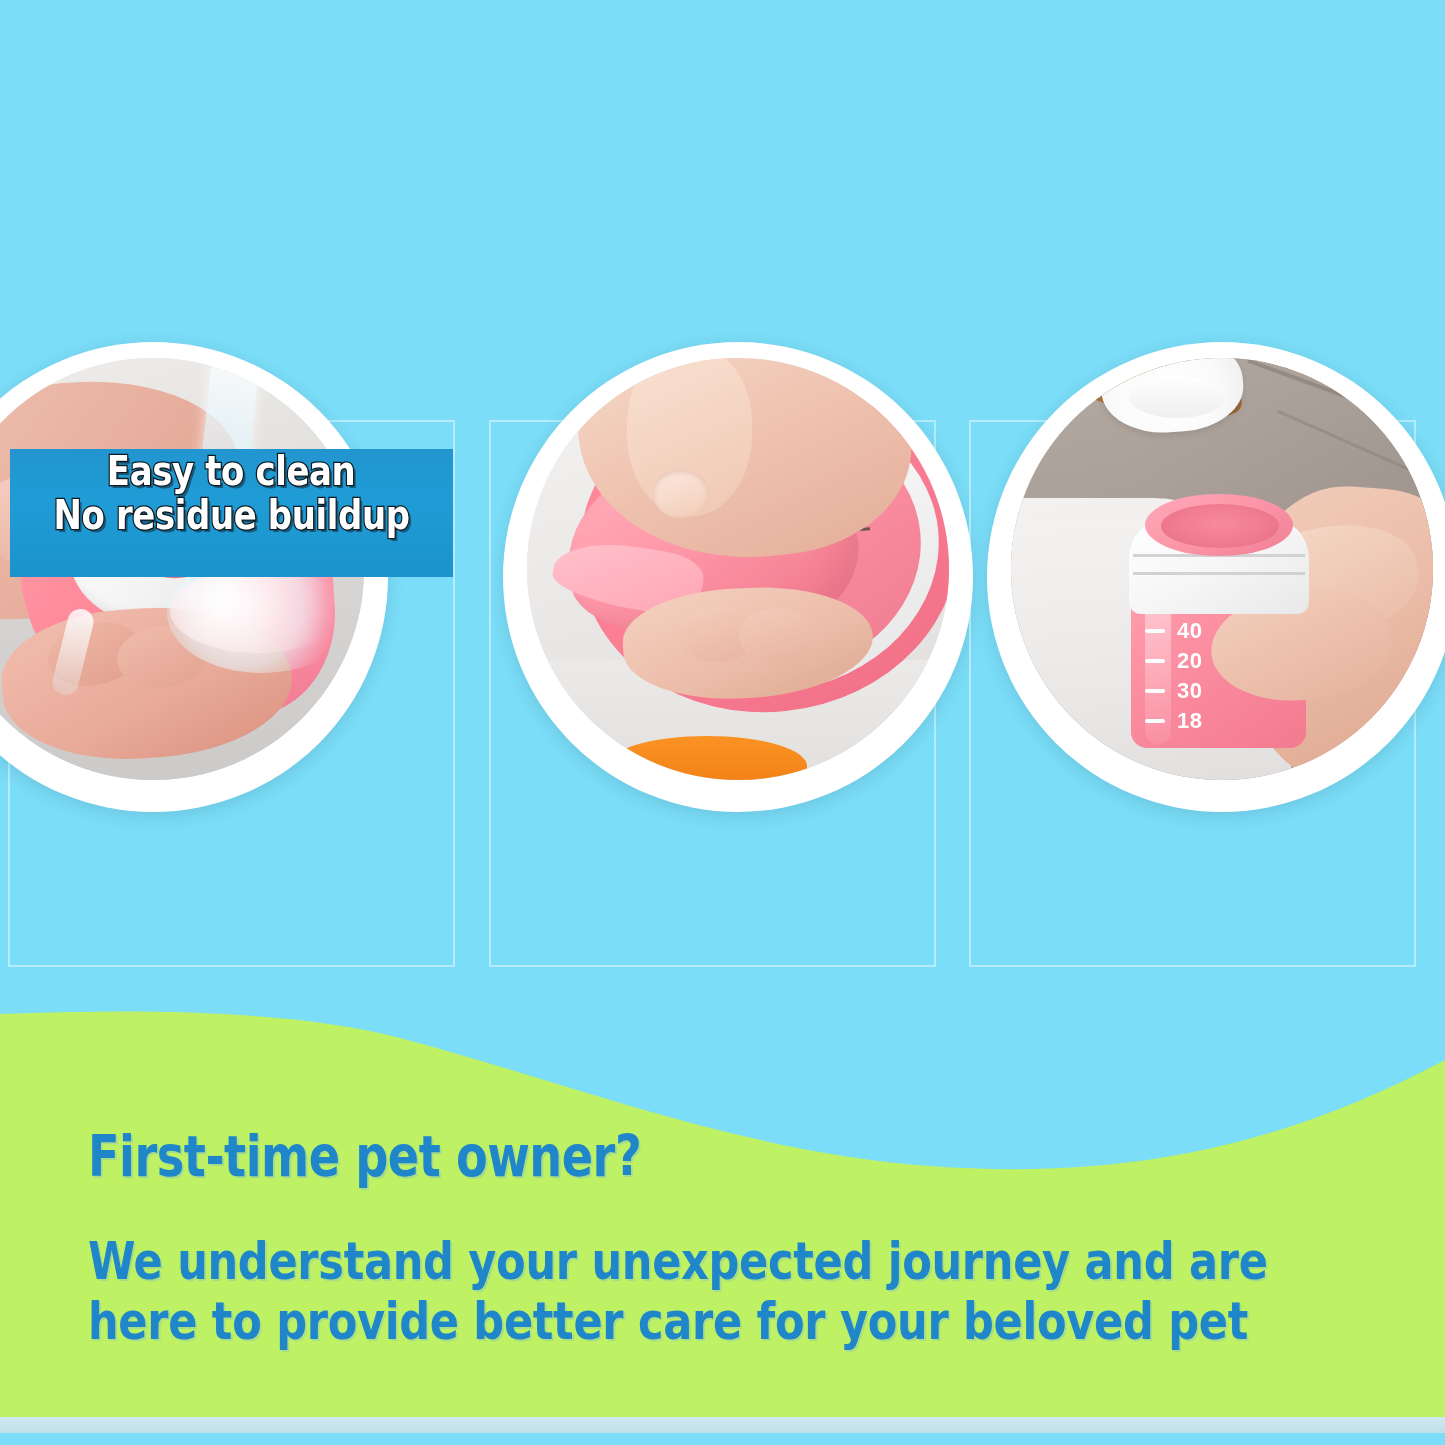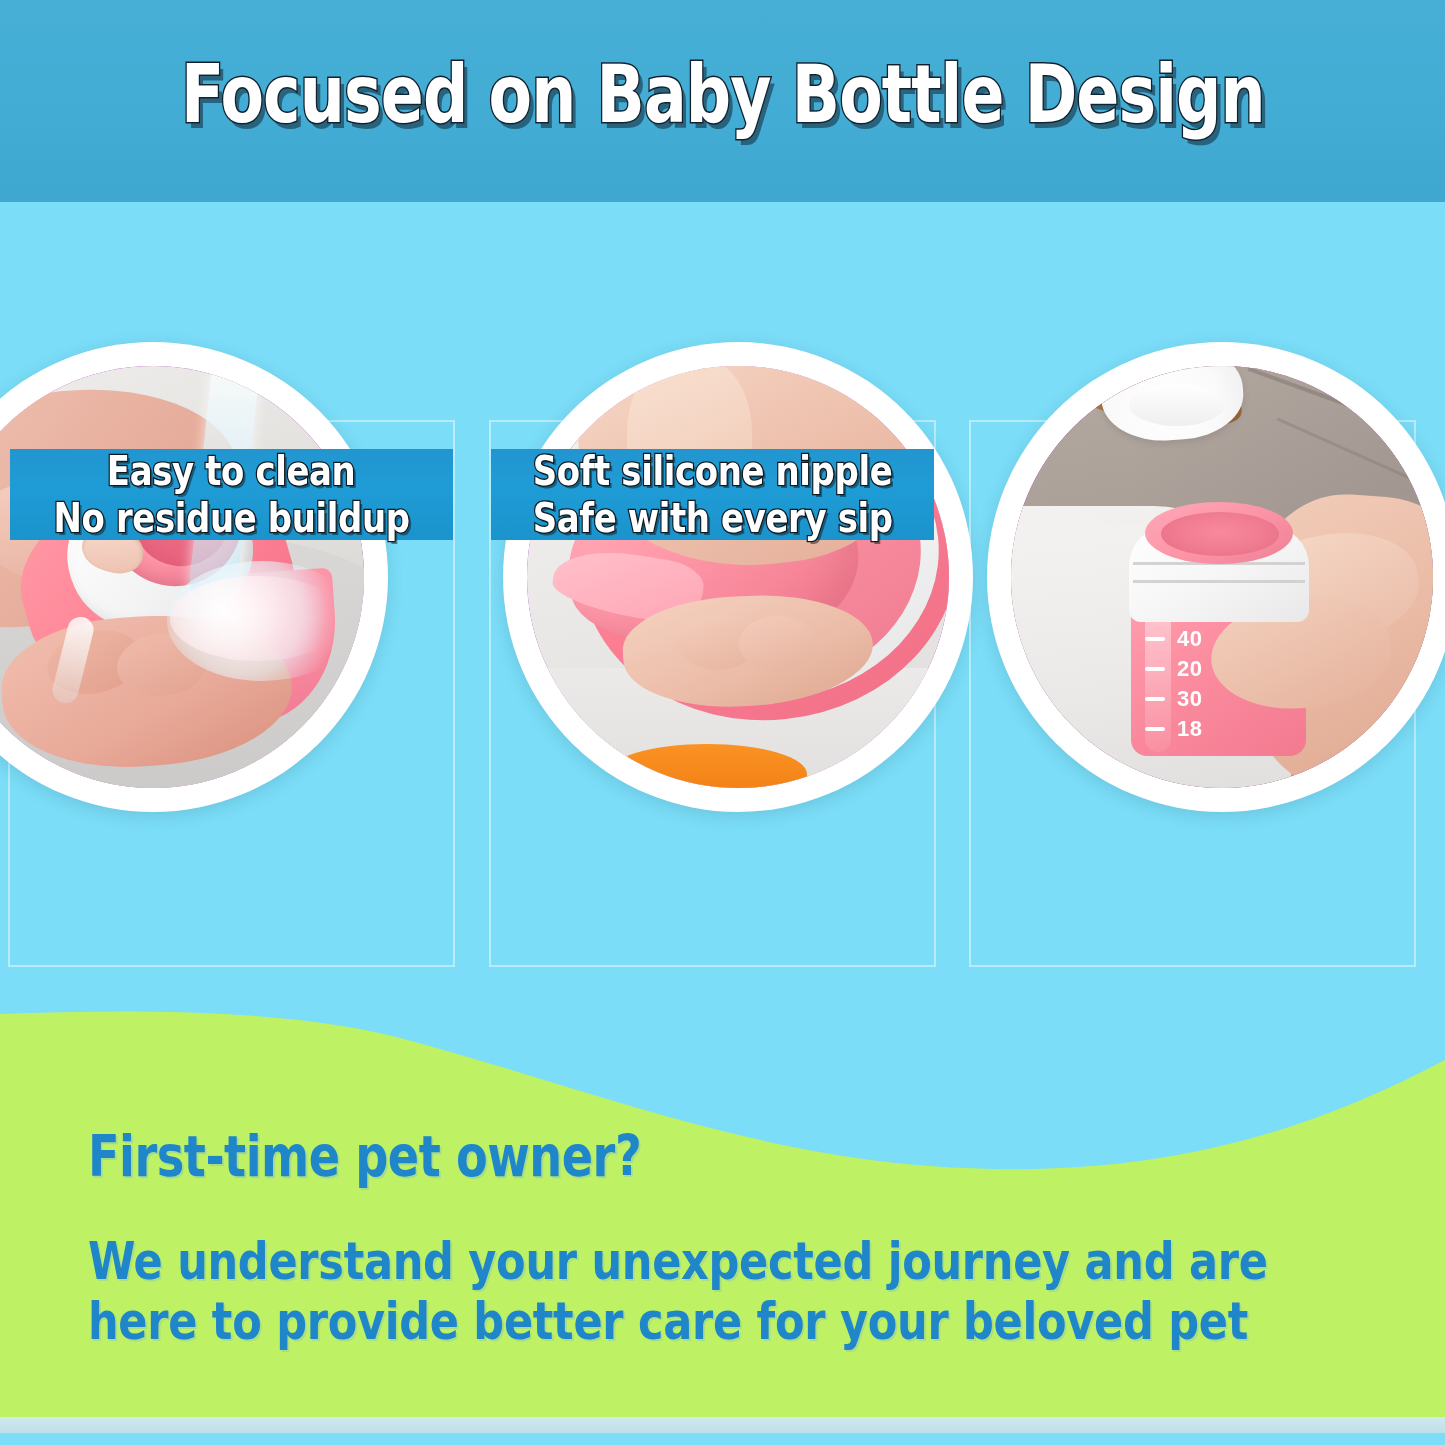--- a/index.html
+++ b/index.html
@@ -51,22 +51,22 @@
   .photo-circle{
     position:absolute;top:140px;width:470px;height:470px;border-radius:50%;
     background:#ffffff;
     box-shadow:0 0 0 0 #fff, 0 4px 16px rgba(40,90,120,0.18);
     overflow:hidden;
   }
   .p1 .photo-circle{left:-90px;}
   .p2 .photo-circle{left:14px;}
   .p3 .photo-circle{left:18px;}
   .photo-inner{
-    position:absolute;left:24px;top:24px;width:422px;height:422px;
-    border-radius:50%;overflow:hidden;background:#a21caf;
+    position:absolute;left:24px;top:16px;width:422px;height:422px;
+    border-radius:50%;overflow:hidden;background:#e5e5e5;
   }
   .photo-scene{position:absolute;inset:0;overflow:hidden;}
 
   
   .sc1{background:linear-gradient(160deg,#efeeec 0%,#e2e0dd 45%,#d3d2d0 100%);}
   .sc1 .sink{
     position:absolute;left:-30px;top:170px;width:500px;height:300px;
     background:linear-gradient(180deg,#d9d8d6 0%,#c9c8c6 100%);
     border-radius:60% 40% 0 0 / 40% 30% 0 0;
   }
@@ -311,23 +311,23 @@
     background:radial-gradient(ellipse at 50% 45%,#f8899d 0%,#ef7a8f 60%,#e06c82 100%);
   }
   .scale-marks{position:absolute;left:134px;top:258px;width:110px;}
   .scale-row{display:flex;align-items:center;height:30px;}
   .scale-tick{width:20px;height:4px;background:#ffffff;border-radius:2px;margin-right:12px;}
   .scale-num{font-size:22px;font-weight:bold;color:#ffffff;
     font-family:"Liberation Sans",sans-serif;letter-spacing:.5px;}
 
   
   .caption{
-    position:absolute;left:2px;top:247px;width:443px;height:91px;
+    position:absolute;left:2px;top:247px;width:443px;height:128px;
     background:linear-gradient(180deg,#2295CF 0%,#1F9CD6 40%,#1B93CC 100%);
-    display:flex;flex-direction:column;align-items:center;justify-content:space-between;
+    display:flex;flex-direction:column;align-items:center;justify-content:flex-start;
     box-sizing:border-box;
   }
   .caption-line{
     font-size:41px;line-height:1.08;font-weight:bold;color:#ffffff;
     font-family:"Liberation Sans Narrow","DejaVu Sans Condensed","Liberation Sans",sans-serif;
     transform:scaleX(0.92);white-space:nowrap;letter-spacing:-0.4px;
     -webkit-text-stroke:2.6px #0f1a20;
     paint-order:stroke fill;
     text-shadow:3px 3px 0 rgba(15,26,32,0.5);
   }
@@ -357,23 +357,20 @@
     transform:scaleX(0.92);transform-origin:left top;
     letter-spacing:-0.3px;white-space:nowrap;
     text-shadow:2px 2px 0 rgba(120,180,215,0.3);
   }
 </style>
 </head>
 <body>
 
 <div id="page">
 
-  <div class="header-band">
-    <div class="header-title">Focused on Baby Bottle Design</div>
-  </div>
 
   <div class="mid-area">
 
     <div class="panel p1">
       <div class="panel-frame"></div>
 
       <div class="photo-circle">
         <div class="photo-inner">
           <div class="photo-scene sc1">
             <div class="sink"></div>
@@ -420,24 +417,20 @@
             <div class="hand"></div>
             <div class="knuck"></div>
             <div class="nail"></div>
             <div class="lowfingers"></div>
             <div class="lf2"></div>
             <div class="lf3"></div>
           </div>
         </div>
       </div>
 
-      <div class="caption">
-        <div class="caption-line">Soft silicone nipple</div>
-        <div class="caption-line">Safe with every sip</div>
-      </div>
     </div>
 
     <div class="panel p3">
       <div class="panel-frame"></div>
 
       <div class="photo-circle">
         <div class="photo-inner">
           <div class="photo-scene sc3">
             <div class="cloth"></div>
             <div class="cloth-fold"></div>

